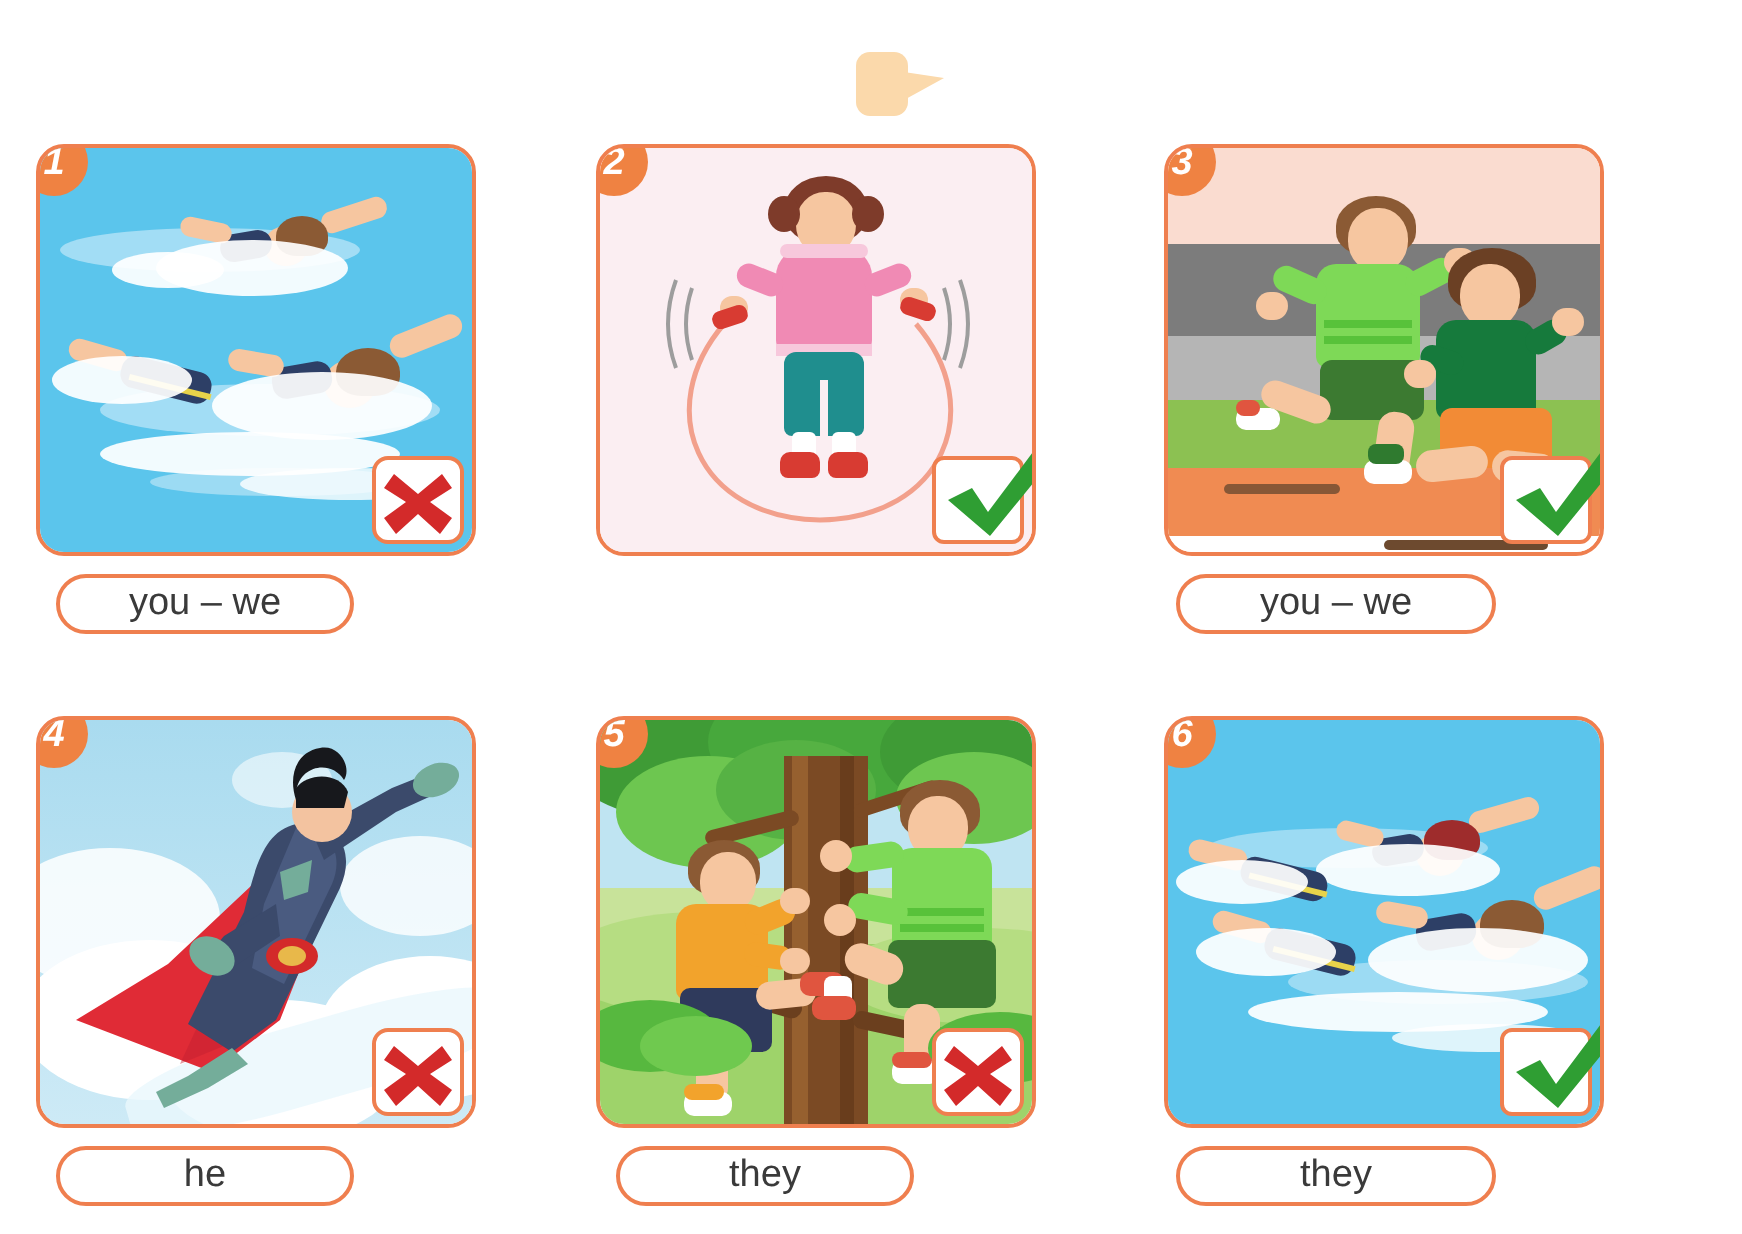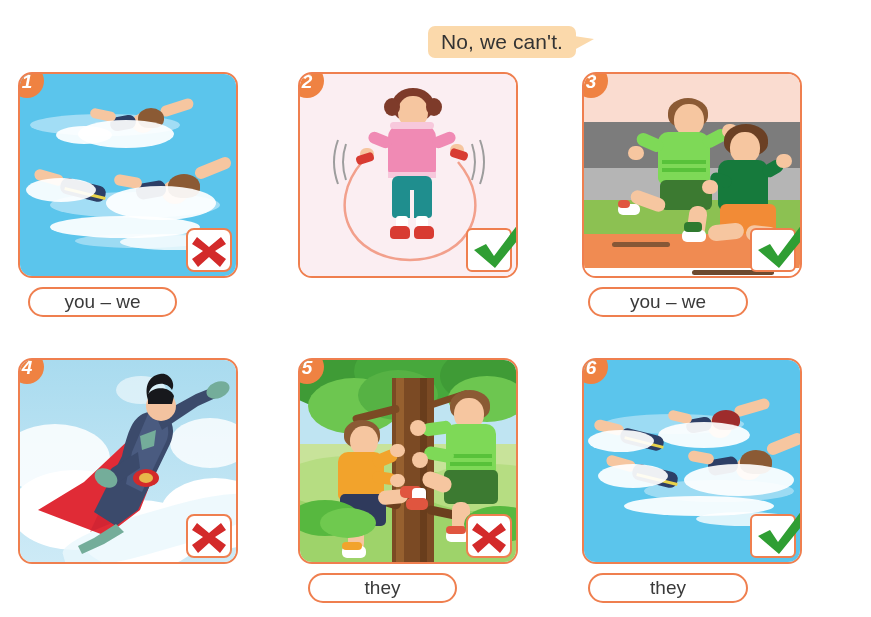--- a/index.html
+++ b/index.html
@@ -118,21 +118,20 @@
   .bush{position:absolute;background:#6fbf4a;border-radius:50%;}
   .leafclump{position:absolute;background:#56b244;border-radius:50%;}
 </style>
 </head>
 <body>
 
 <div class="sheet">
 
   <div class="bubble bubble-a">
     <span class="tail"></span>
-    <span>No, we can't.</span>
   </div>
 
   <div class="card" style="left:18px;top:72px;">
     <div class="frame">
       <div class="scene" style="background:#5bc5ec;">
 
         <div class="wave" style="left:10px;top:40px;width:150px;height:22px;opacity:.5;"></div>
         <div class="wave" style="left:30px;top:118px;width:170px;height:26px;opacity:.5;"></div>
         <div class="wave" style="left:55px;top:160px;width:130px;height:14px;opacity:.45;"></div>
 
@@ -303,20 +302,21 @@
           <path d="M120 76 L136 70 L134 86 L122 90 Z" fill="#74ad9a"></path>
         </svg>
       </div>
       <div class="markbox">
         <svg width="42" height="40" viewBox="0 0 42 40">
           <path d="M9 7 L21 17 L33 7 L38 14 L27 21 L38 29 L32 37 L21 27 L10 37 L4 29 L15 21 L4 14 Z" fill="#d32a2a"></path>
         </svg>
       </div>
       <div class="badge">4</div>
     </div>
+    <div class="label">he</div>
   </div>
 
   <div class="card" style="left:298px;top:358px;">
     <div class="frame">
       <div class="scene">
         <div class="band" style="top:0;height:96px;background:#bfe4f2;"></div>
         <div class="band" style="top:84px;height:40px;background:#c8e39a;"></div>
         <div class="band" style="top:112px;height:94px;background:#9ed36a;"></div>
         <div style="position:absolute;left:-20px;top:96px;width:140px;height:52px;background:#b6dd82;border-radius:50%;"></div>
         <div style="position:absolute;left:120px;top:104px;width:140px;height:48px;background:#b6dd82;border-radius:50%;"></div>

